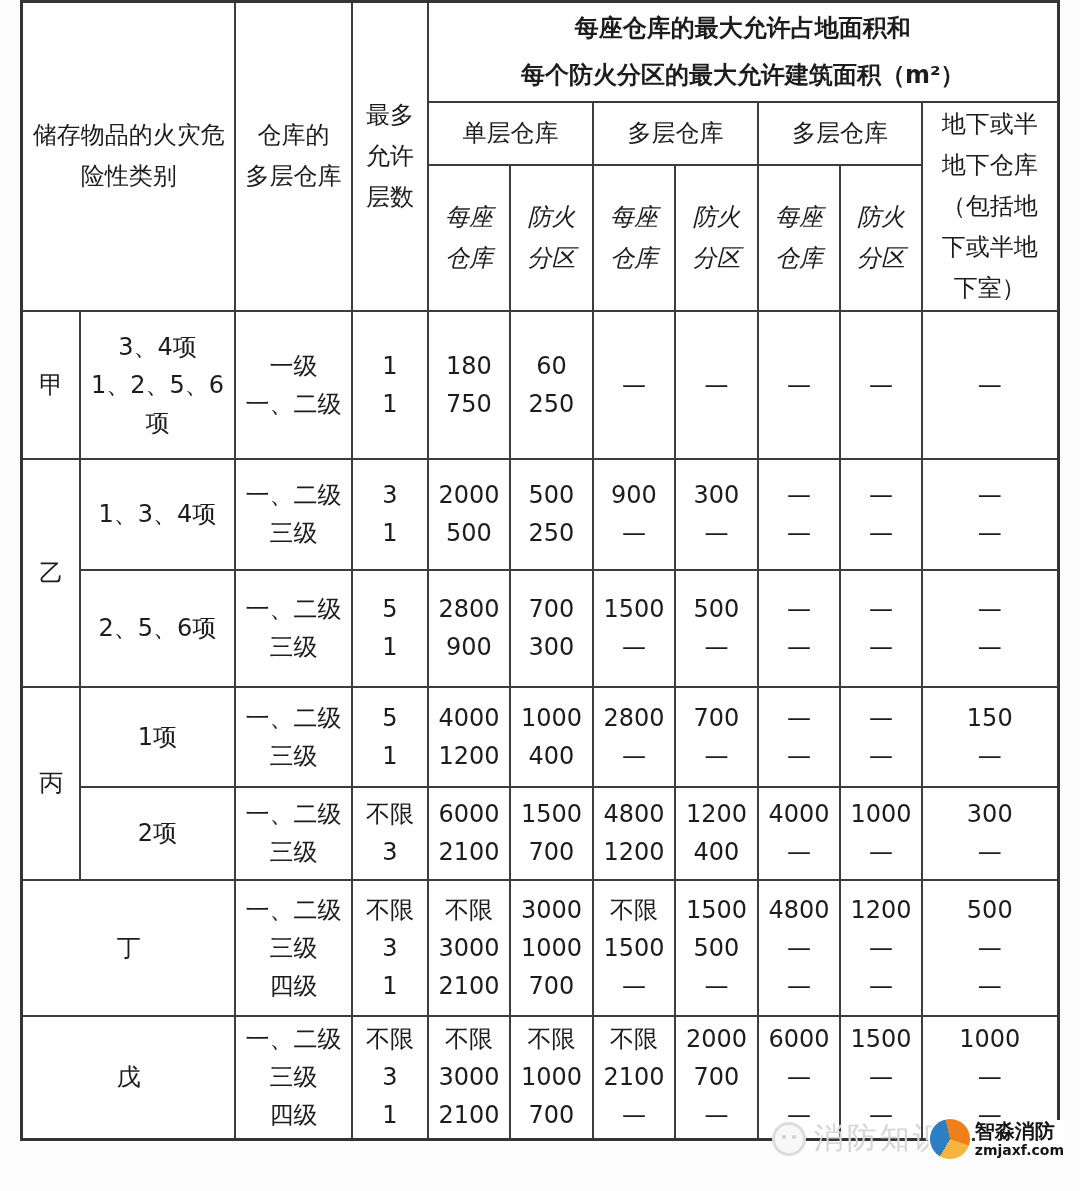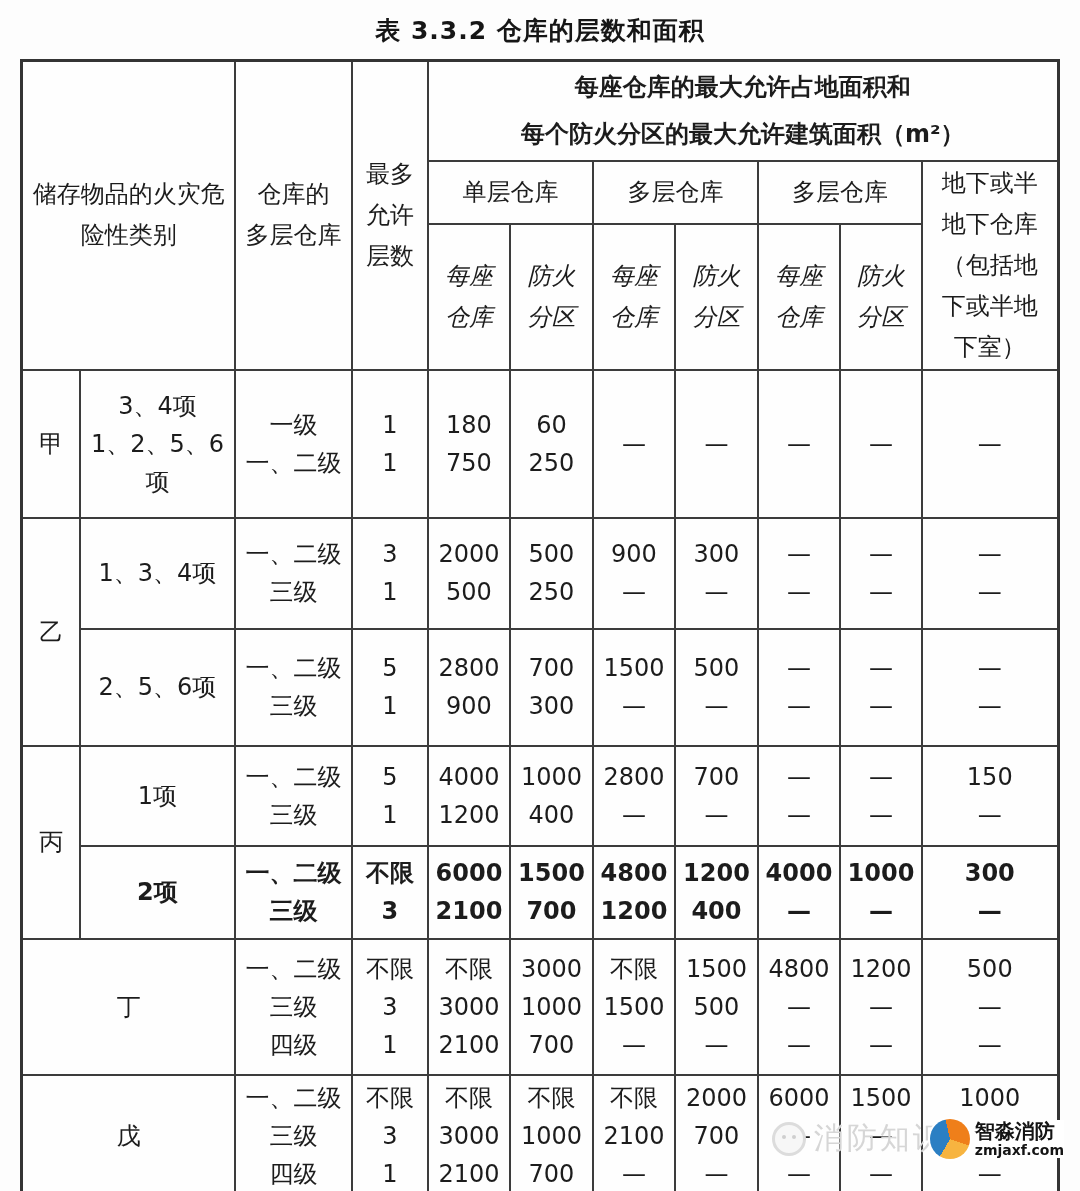--- a/index.html
+++ b/index.html
@@ -38,21 +38,21 @@
   .cell-line { line-height: 38px; white-space: nowrap; }
   td.area-span .cell-line { line-height: 47px; font-weight: bold; }
   td.hdr .cell-line { line-height: 41px; }
   tr.h-a { height: 100px; }
   tr.h-b { height: 63px; }
   tr.h-c { height: 146px; font-style: italic; }
   tr.r-jia  { height: 148px; }
   tr.r-yi1  { height: 111px; }
   tr.r-yi2  { height: 117px; }
   tr.r-bing1{ height: 100px; }
-  tr.r-bing2{ height: 93px; font-weight: bold; }
+  tr.r-bing2{ height: 93px; }
   tr.r-ding { height: 136px; }
   tr.r-wu   { height: 124px; }
 
   .watermark {
     position: absolute;
     top: 1118px; right: 16px;
     display: flex; align-items: center;
     z-index: 5; pointer-events: none;
   }
   .wm-emoji {
@@ -78,21 +78,20 @@
     flex: 0 0 auto;
   }
   .wm-logo-text { margin-left: 5px; display: flex; flex-direction: column; background: #fff; }
   .wm-brand { font-size: 20px; font-weight: 700; color: #141414; line-height: 22px; white-space: nowrap; }
   .wm-url { font-size: 14px; font-weight: 700; color: #141414; line-height: 16px; white-space: nowrap; }
 </style>
 </head>
 <body>
 
 <div class="page">
-  <div class="page-title">表 3.3.2 仓库的层数和面积</div>
 
   <table class="main">
     <colgroup>
       <col style="width:58px">
         <col style="width:155px">
         <col style="width:117px">
         <col style="width:76px">
       <col style="width:82px">
         <col style="width:83px">
         <col style="width:82px">

